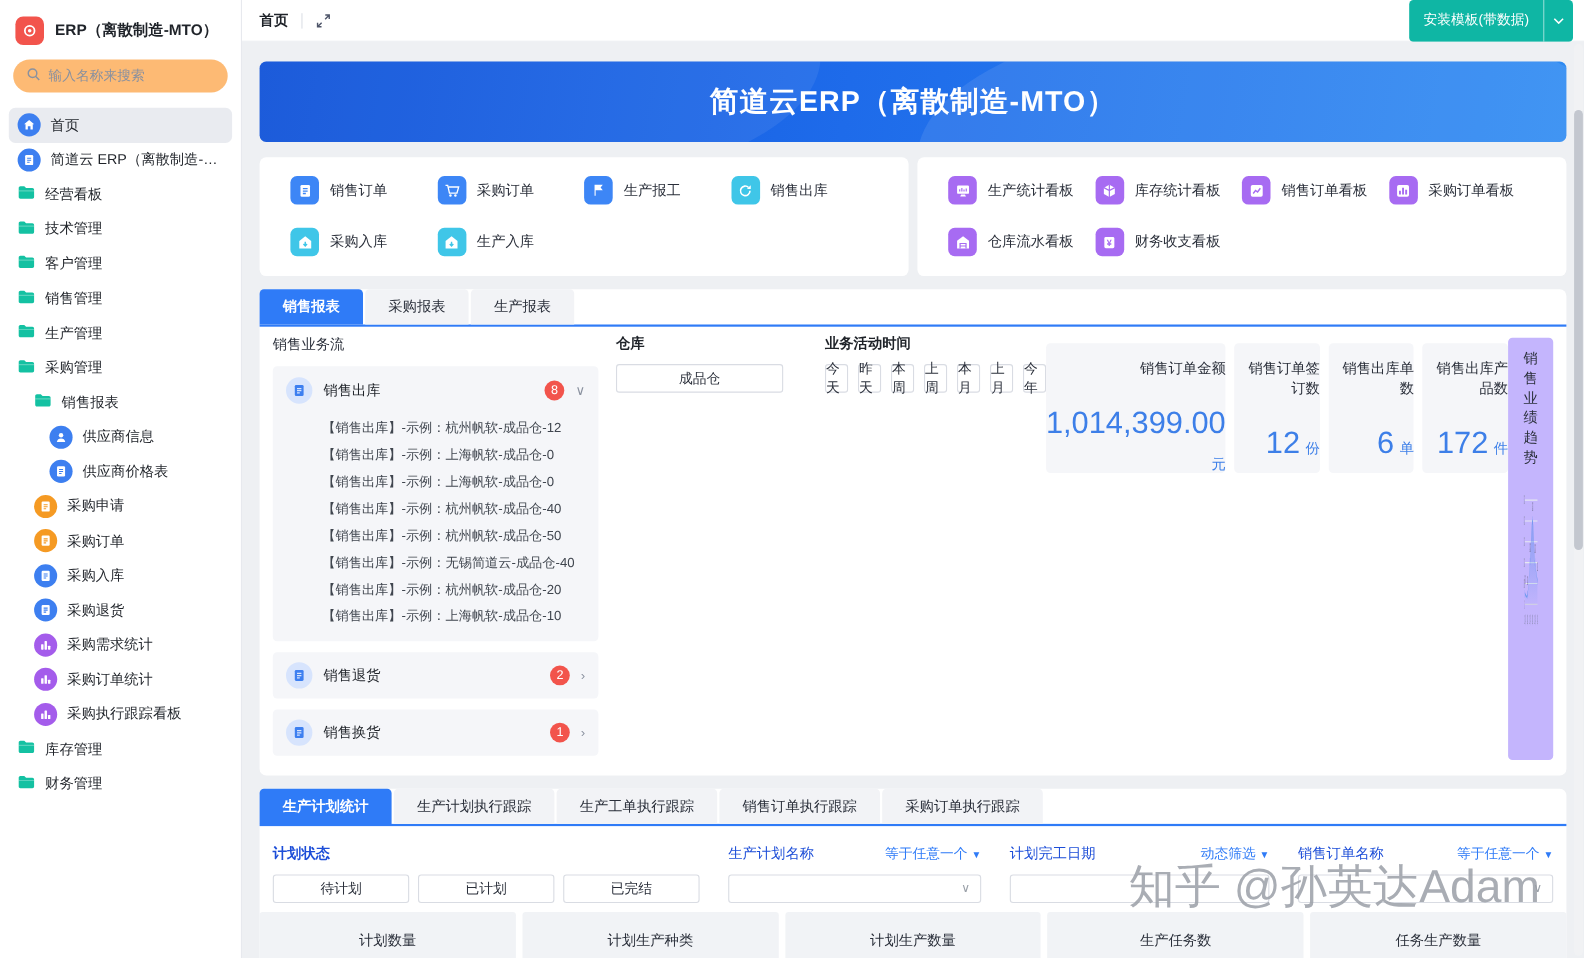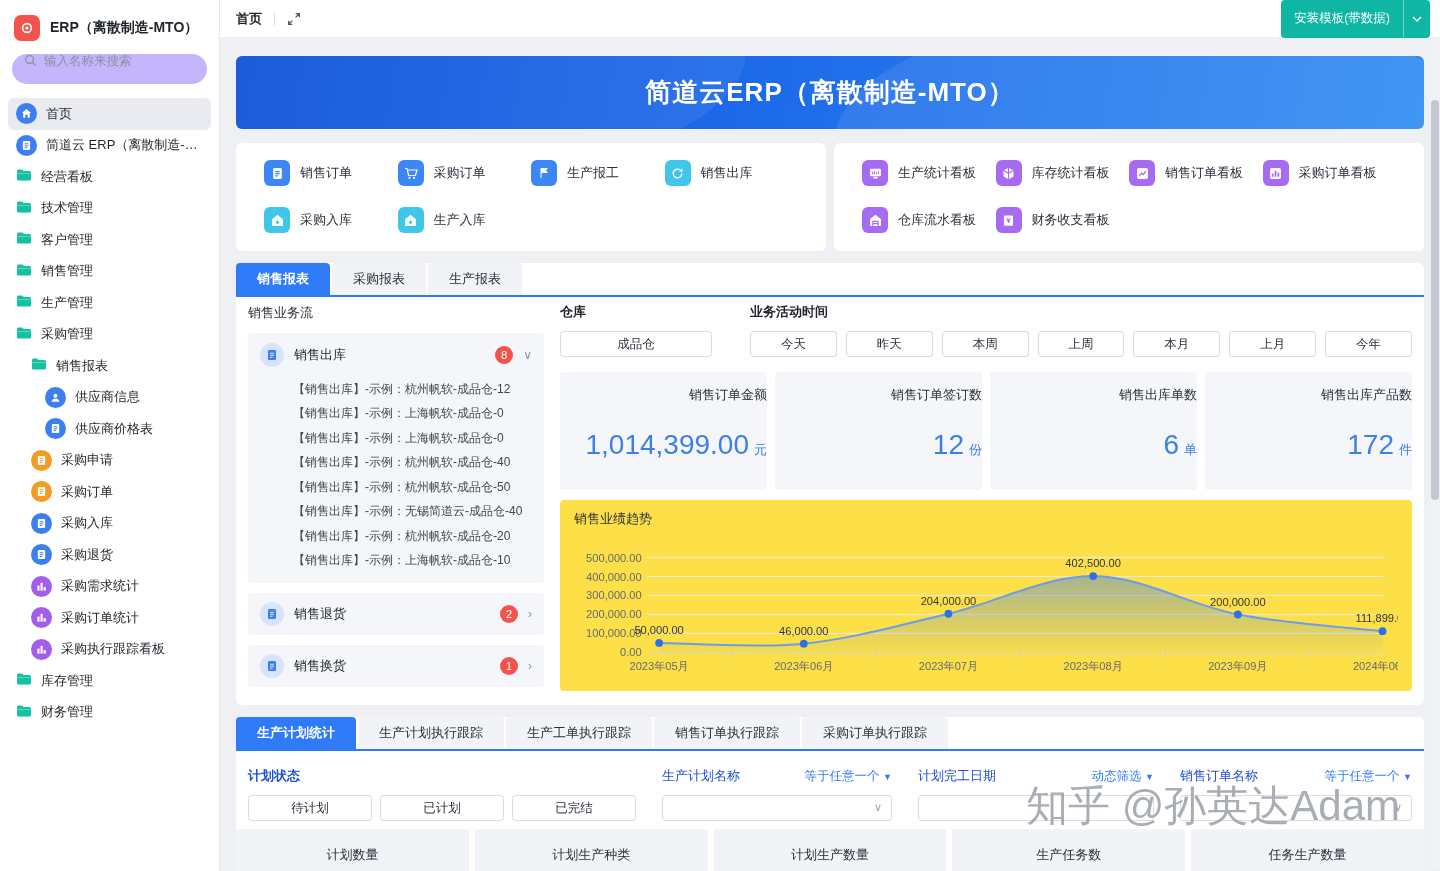--- a/index.html
+++ b/index.html
@@ -3,21 +3,21 @@
 <meta charset="utf-8">
 <style>
   *{box-sizing:border-box;margin:0;padding:0}
   html,body{width:1440px;height:871px}
   body{display:flex;background:#eef0f3;font-family:"Liberation Sans","DejaVu Sans",sans-serif;font-size:13px;color:#1f2329;overflow:hidden;position:relative}
   
   .sidebar{width:220px;min-width:220px;background:#fff;display:flex;flex-direction:column;border-right:1px solid #e7e9ee}
   .sb-head{display:flex;align-items:center;gap:10px;padding:15px 14px 13px}
   .logo{width:26px;height:26px;border-radius:7px;background:#F2544C;display:flex;align-items:center;justify-content:center;flex:none}
   .sb-title{font-weight:bold;font-size:14px;white-space:nowrap}
-  .sb-search{margin:0 12px 12px;height:30px;background:#c4b5fd;border-radius:15px;display:flex;align-items:flex-start;gap:7px;padding:0 12px}
+  .sb-search{margin:0 12px 12px;height:30px;background:#fdba74;border-radius:15px;display:flex;align-items:center;gap:7px;padding:0 12px}
   .sb-search input{border:0;background:transparent;outline:none;font-size:12.5px;color:#4e5569;width:100%;font-family:inherit}
   .sb-search input::placeholder{color:#8A919F}
   .menu{flex:1;padding:2px 8px;overflow:hidden}
   .mi{height:31.5px;display:flex;align-items:center;gap:9px;padding:0 8px;border-radius:6px;cursor:pointer}
   .mi.active{background:#E9EBF0}
   .mi.l1{padding-left:23px}
   .mi.l2{padding-left:37px}
   .mi-label{white-space:nowrap;overflow:hidden;text-overflow:ellipsis}
   .cir{width:21px;height:21px;border-radius:50%;flex:none;display:flex;align-items:center;justify-content:center}
   .cir svg,.sq svg{display:block}
@@ -61,34 +61,34 @@
   .flow-title{color:#2a2f3a;padding:7px 0 1px}
   .panel{background:#F5F6F9;border-radius:4px;margin-top:10px}
   .panel-head{height:44px;display:flex;align-items:center;gap:10px;padding:0 12px;cursor:pointer}
   .panel-head.slim{height:42px}
   .panel-label{flex:1}
   .badge{min-width:18px;height:18px;border-radius:9px;background:#F2544C;color:#fff;font-size:11.5px;display:flex;align-items:center;justify-content:center;padding:0 4px}
   .chev{color:#8A919F;font-size:12px;cursor:pointer}
   .panel-items{padding:0 10px 10px 45px}
   .p-item{height:24.5px;display:flex;align-items:center;font-size:12px;color:#40464f;cursor:pointer;white-space:nowrap}
   
-  .right-col{flex:1;min-width:0;display:flex;flex-direction:column}
+  .right-col{flex:1;min-width:0;display:flex;flex-direction:row}
   .filters{display:flex;gap:38px}
   .f-label{font-weight:bold;padding:6px 0 10px}
   .btn{height:26px;border:1px solid #D9DCE3;border-radius:3px;background:#fff;display:flex;align-items:center;justify-content:center;font-size:12.5px;color:#2a2f3a;cursor:pointer}
   .wh-btn{width:152px}
   .time-group{flex:1}
   .time-row{display:flex;gap:9px}
   .time-btn{flex:1}
   .stats-row{display:flex;gap:8px;margin-top:15px}
   .stat{flex:1;background:#F5F6F9;border-radius:4px;height:118px;text-align:right;padding-top:14px}
   .stat-label{color:#2a2f3a}
   .stat-value{margin-top:25px;color:#3D7FE8;font-size:28px}
   .stat-unit{font-size:13px;margin-left:5px}
-  .chart-panel{margin-top:10px;background:#fde047;border-radius:4px;padding:10px 14px 4px;flex:1;min-height:0}
+  .chart-panel{margin-top:10px;background:#c4b5fd;border-radius:4px;padding:10px 14px 4px;flex:1;min-height:0}
   .chart-title{color:#2a2f3a;margin-bottom:2px}
   
   .prod-card{background:#fff;border-radius:6px;margin-top:12px;height:240px;display:flex;flex-direction:column}
   .pf-row{display:flex;gap:26px;padding:14px 12px 4px}
   .pf-g1{width:388px}.pf-g2{width:230px}.pf-g3{width:236px}.pf-g4{flex:1}
   .pf-head{display:flex;justify-content:space-between;align-items:center;height:22px;margin-bottom:8px}
   .pf-label{color:#1d4ed8}
   .pf-label.b{font-weight:bold}
   .pf-op{color:#2F7BF7;font-size:12.5px;cursor:pointer;white-space:nowrap}
   .pf-op .car{font-size:9px}

